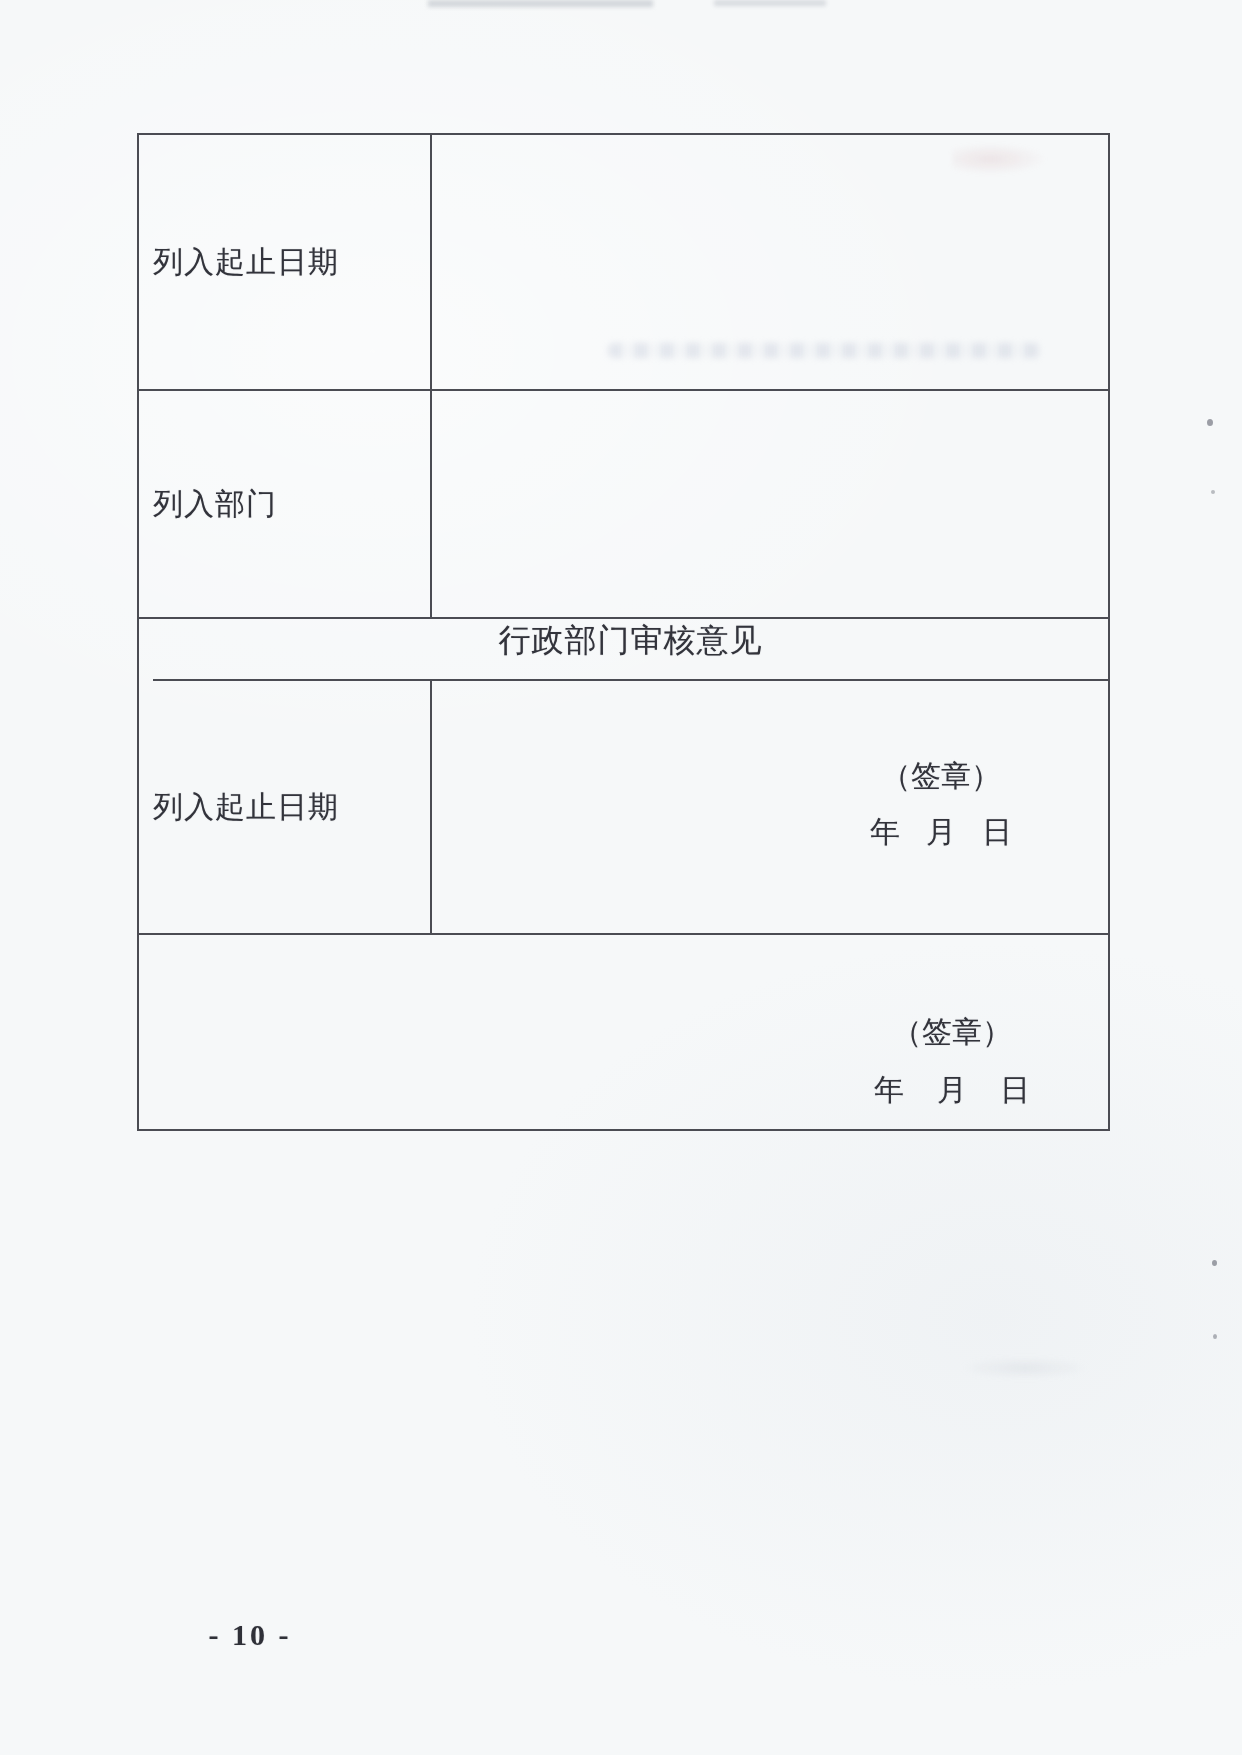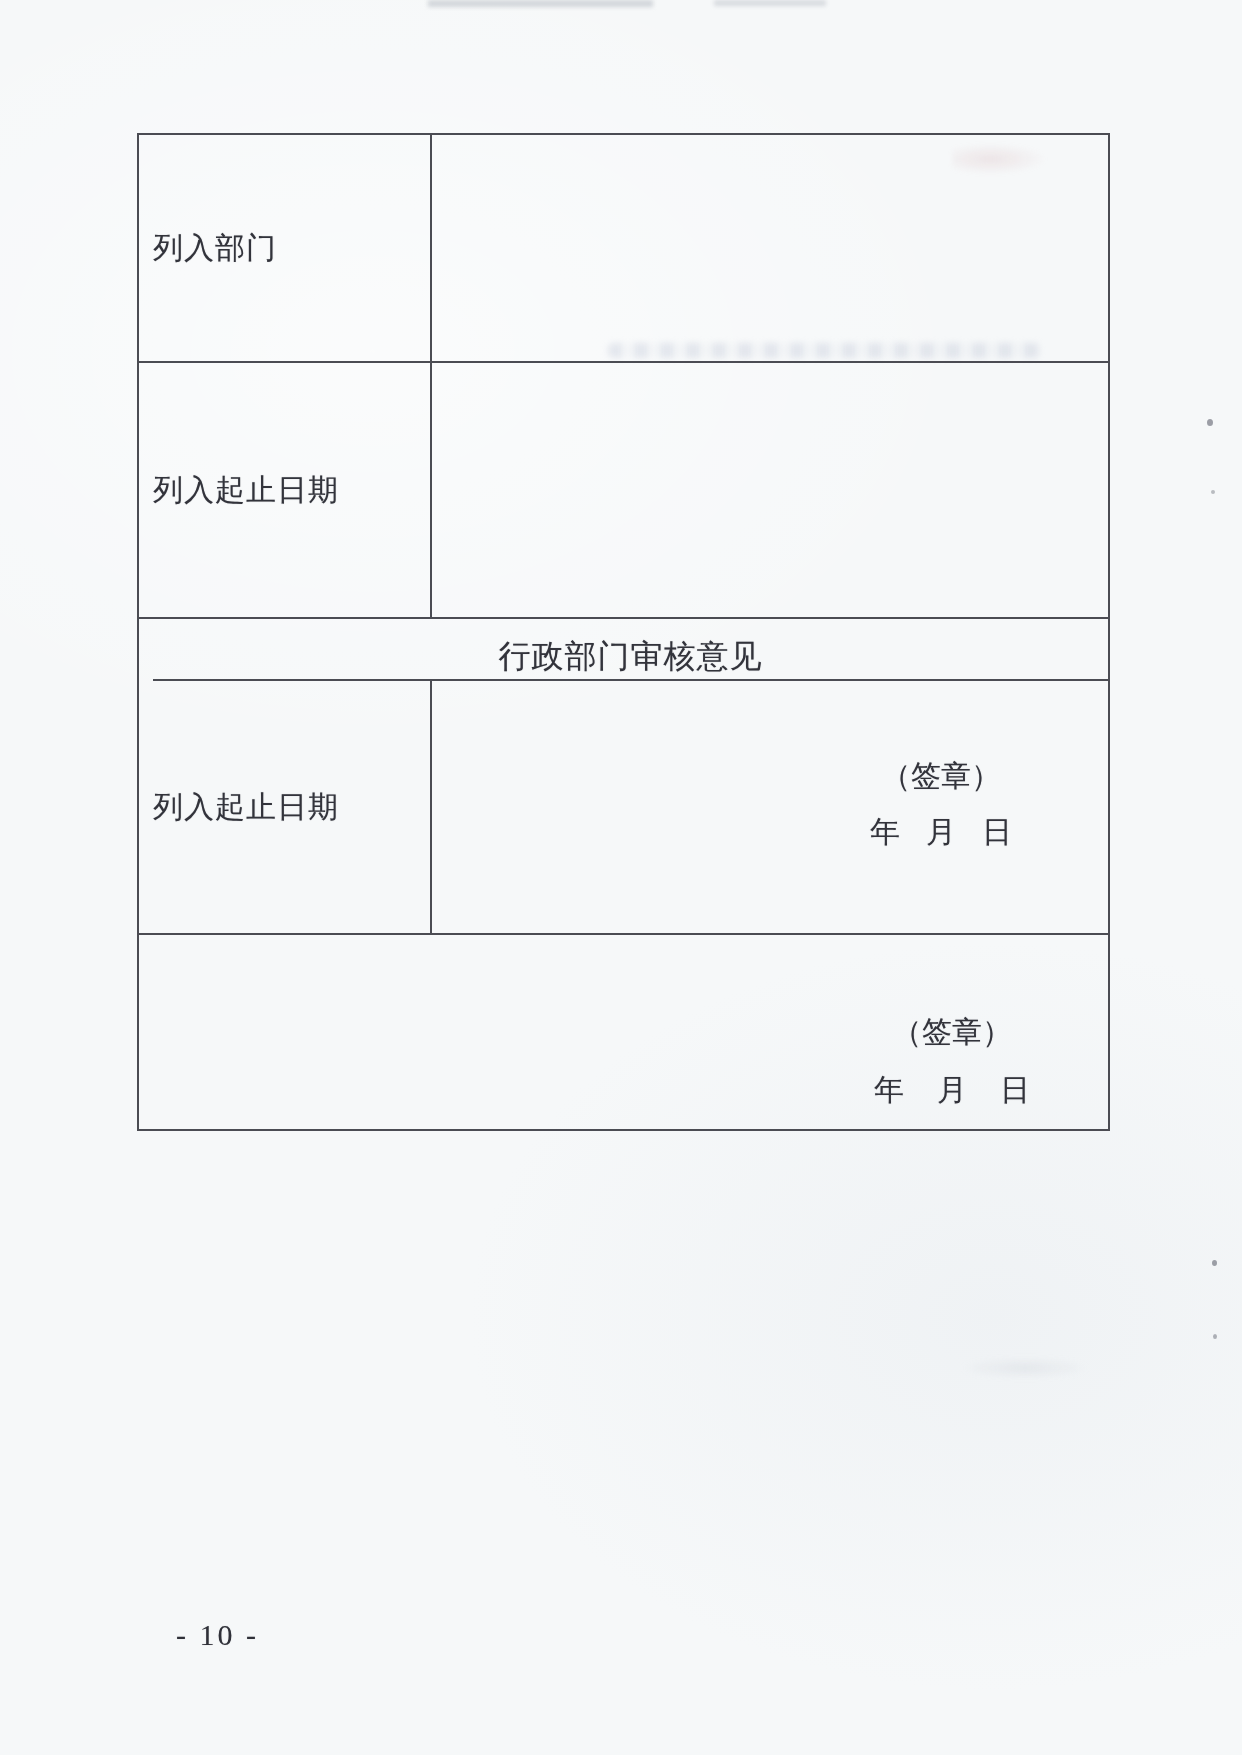--- a/index.html
+++ b/index.html
@@ -43,21 +43,21 @@
     border-right:2px solid var(--line);
     display:flex;align-items:center;
     padding-left:14px;
     font-size:30px;
     line-height:62px;
     letter-spacing:1px;
     text-shadow:0 0 1px rgba(50,51,59,.35);
   }
   .value-cell{flex:1;}
   .header-row{
-    display:flex;align-items:flex-end;justify-content:center;
+    display:flex;align-items:flex-start;justify-content:center;
     font-size:32px;
     letter-spacing:1px;
     text-shadow:0 0 1px rgba(50,51,59,.35);
     margin-left:14px;
   }
   
   .stamp{
     position:absolute;
     text-align:center;
     font-size:30px;
@@ -68,25 +68,27 @@
     display:flex;justify-content:center;
     line-height:30px;
   }
   .stamp-a{top:78px;right:96px;}
   .stamp-a .date-line{margin-top:24px;gap:26px;}
   .stamp-b{top:80px;right:78px;}
   .stamp-b .date-line{margin-top:26px;gap:33px;}
   
   .page-number{
     position:absolute;
-    left:176px;top:1618px;width:116px;
+    left:192px;top:1618px;width:116px;
+    text-align:center;
     font-size:30px;
     letter-spacing:3px;
     color:#2f3038;
     text-shadow:0 0 1px rgba(50,51,59,.3);
+    font-weight:bold;
   }
   
   .artifact{position:absolute;pointer-events:none;}
   .bleed-band{
     left:608px;top:343px;width:432px;height:15px;
     background:repeating-linear-gradient(90deg,
       rgba(176,184,205,.28) 0 14px, rgba(176,184,205,.06) 14px 26px);
     filter:blur(3px);
     border-radius:6px;
   }
@@ -124,32 +126,32 @@
   <div class="artifact pink-smudge"></div>
   <div class="artifact bleed-band"></div>
   <div class="artifact speck speck-1"></div>
   <div class="artifact speck speck-2"></div>
   <div class="artifact speck speck-3"></div>
   <div class="artifact speck speck-4"></div>
   <div class="artifact bottom-blotch"></div>
 
   <div class="form-table">
 
-    <div class="row r1">
+    <div class="row r2">
       <div class="cell label-cell">
-        <span>列入部门</span>
+        <span>列入起止日期</span>
       </div>
       <div class="cell value-cell">
         <span></span>
       </div>
     </div>
 
-    <div class="row r2">
+    <div class="row r1">
       <div class="cell label-cell">
-        <span>列入起止日期</span>
+        <span>列入部门</span>
       </div>
       <div class="cell value-cell">
         <span></span>
       </div>
     </div>
 
     <div class="row rh header-row">
       <span>行政部门审核意见</span>
     </div>
 

